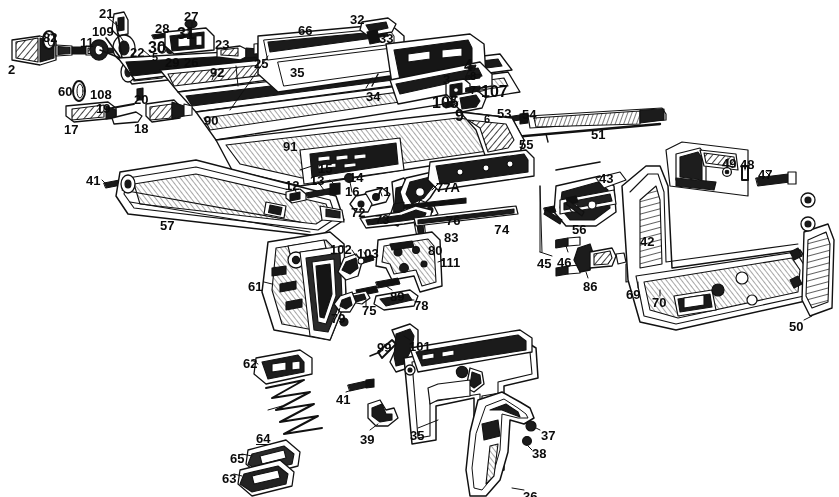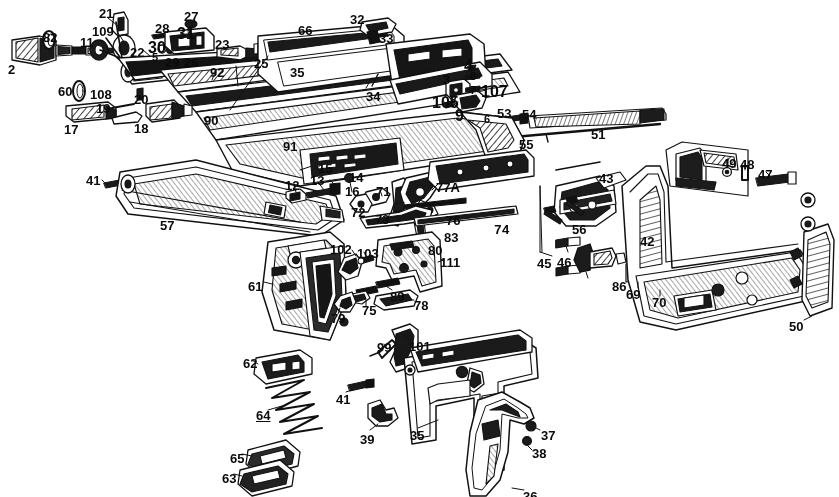--- a/index.html
+++ b/index.html
@@ -647,21 +647,21 @@
       <div class="lbl s12" style="left: 455px; top: 108px;">9</div>
       <div class="lbl s11" style="left: 484px; top: 114px;">6</div>
       <div class="lbl s13" style="left: 497px; top: 107px;">53</div>
       <div class="lbl s13" style="left: 522px; top: 108px;">54</div>
       <div class="lbl s13" style="left: 591px; top: 128px;">51</div>
       <div class="lbl s13" style="left: 519px; top: 138px;">55</div>
       <div class="lbl s13" style="left: 562px; top: 172px; margin-left: 37px;">43</div>
       <div class="lbl s13" style="left: 572px; top: 223px;">56</div>
       <div class="lbl s13" style="left: 537px; top: 257px;">45</div>
       <div class="lbl s13" style="left: 557px; top: 256px;">46</div>
-      <div class="lbl s13" style="left: 612px; top: 280px;">86</div>
+      <div class="lbl s13" style="left: 583px; top: 280px;">86</div>
       <div class="lbl s13" style="left: 626px; top: 288px;">69</div>
       <div class="lbl s13" style="left: 652px; top: 296px;">70</div>
       <div class="lbl s13" style="left: 640px; top: 235px;">42</div>
       <div class="lbl s13" style="left: 722px; top: 157px;">49</div>
       <div class="lbl s13" style="left: 740px; top: 158px;">48</div>
       <div class="lbl s13" style="left: 758px; top: 168px;">47</div>
       <div class="lbl s13" style="left: 789px; top: 320px;">50</div>
       <div class="lbl s13" style="left: 86px; top: 174px;">41</div>
       <div class="lbl s13" style="left: 160px; top: 219px;">57</div>
       <div class="lbl s13" style="left: 285px; top: 179px;">12</div>
@@ -681,21 +681,21 @@
       <div class="lbl s13" style="left: 357px; top: 247px;">103</div>
       <div class="lbl s13" style="left: 440px; top: 256px;">111</div>
       <div class="lbl s13" style="left: 390px; top: 290px;">89</div>
       <div class="lbl s13" style="left: 414px; top: 299px;">78</div>
       <div class="lbl s13" style="left: 362px; top: 304px;">75</div>
       <div class="lbl s13" style="left: 331px; top: 312px;">79</div>
       <div class="lbl s13" style="left: 248px; top: 280px;">61</div>
       <div class="lbl s13" style="left: 377px; top: 341px;">99</div>
       <div class="lbl s13" style="left: 409px; top: 340px;">101</div>
       <div class="lbl s13" style="left: 243px; top: 357px;">62</div>
-      <div class="lbl s13" style="left: 256px; top: 409px; text-decoration: underline;">64</div>
+      <div class="lbl s13" style="left: 256px; top: 432px; text-decoration: underline;">64</div>
       <div class="lbl s13" style="left: 230px; top: 452px;">65</div>
       <div class="lbl s13" style="left: 222px; top: 472px;">63</div>
       <div class="lbl s13" style="left: 336px; top: 393px;">41</div>
       <div class="lbl s13" style="left: 360px; top: 433px;">39</div>
       <div class="lbl s13" style="left: 410px; top: 429px;">35</div>
       <div class="lbl s13" style="left: 541px; top: 429px;">37</div>
       <div class="lbl s13" style="left: 532px; top: 447px;">38</div>
       <div class="lbl s13" style="left: 523px; top: 490px;">36</div>
     </div>
 

